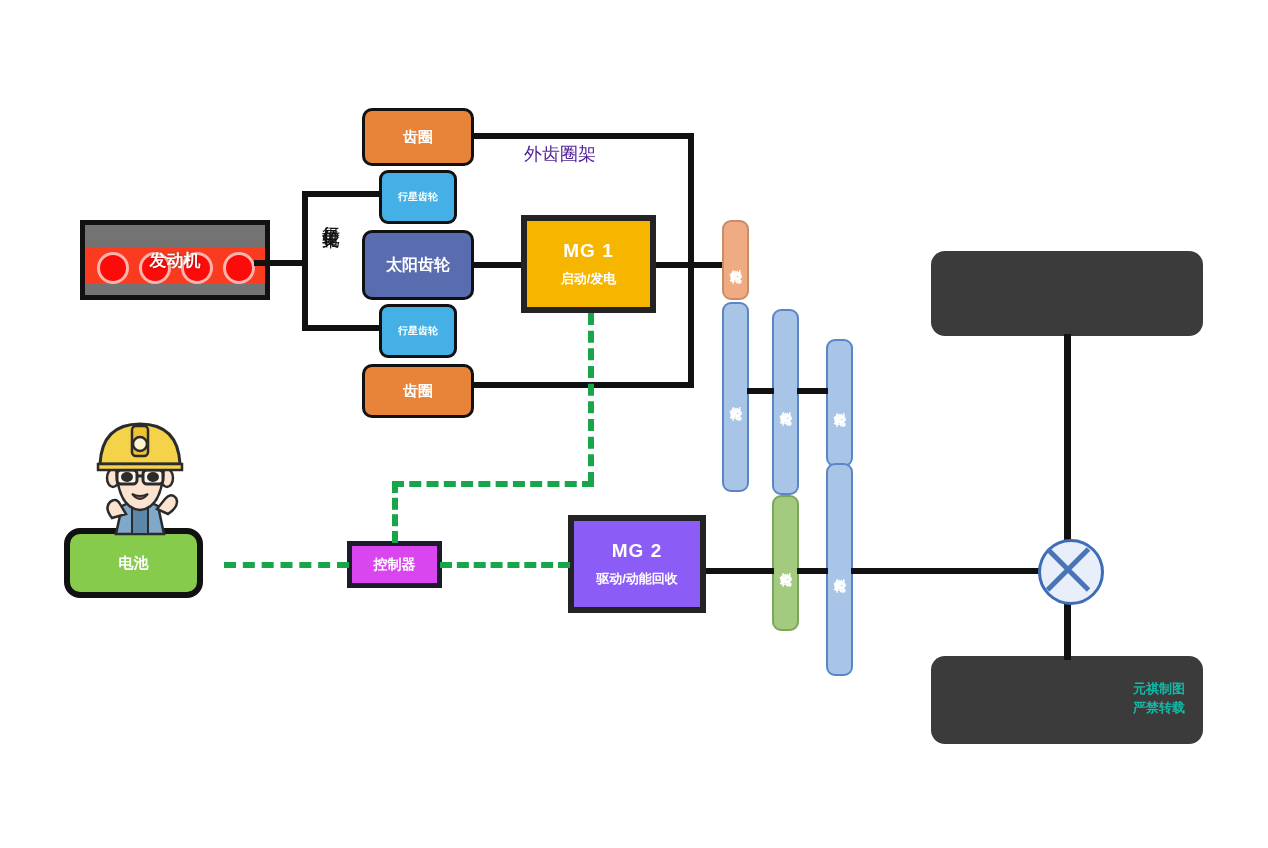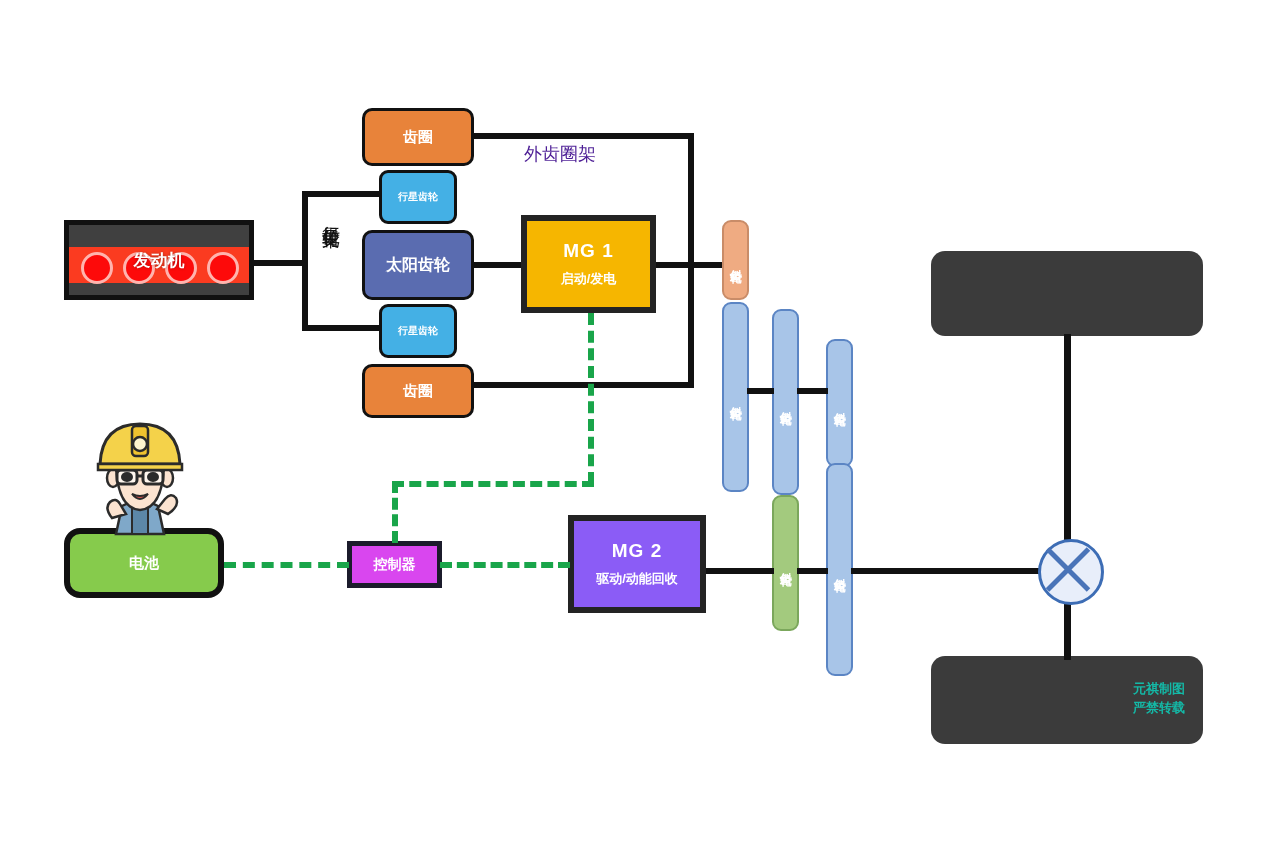--- a/index.html
+++ b/index.html
@@ -5,21 +5,21 @@
   html,body{margin:0;padding:0;background:#ffffff;}
   body{font-family:"Liberation Sans","DejaVu Sans",sans-serif;}
   #stage{position:relative;width:1268px;height:848px;background:#fff;overflow:hidden;}
 
   .node{position:absolute;box-sizing:border-box;display:flex;flex-direction:column;
         align-items:center;justify-content:center;color:#fff;text-align:center;}
   .line{position:absolute;background:#111111;}
   .vline{position:absolute;background:#111111;}
 
   
-  #engine{left:64px;top:220px;width:190px;height:80px;border:5px solid #111;background:#404040;}
+  #engine{left:80px;top:220px;width:190px;height:80px;border:5px solid #111;background:#737373;}
   #engine .band{position:absolute;left:0;right:0;top:22px;height:36px;background:#fb3b20;}
   #engine .cyl{position:absolute;top:27px;width:26px;height:26px;border-radius:50%;background:#fd0a0a;
                border:3px solid #ffb4ae;}
   #engine .lbl{position:relative;z-index:5;font-size:17px;font-weight:bold;color:#fff;
                text-shadow:0 0 3px rgba(0,0,0,.35);}
 
   
   .pgbox{border:3px solid #111;border-radius:10px;}
   #ring-top{left:362px;top:108px;width:112px;height:58px;background:#e8833a;}
   #ring-bot{left:362px;top:364px;width:112px;height:54px;background:#e8833a;}
@@ -41,21 +41,21 @@
   #mg1{left:521px;top:215px;width:135px;height:98px;border:6px solid #232323;background:#f6b600;}
   #mg1 .t1{font-size:19px;font-weight:bold;letter-spacing:1px;}
   #mg1 .t2{font-size:13px;font-weight:bold;margin-top:8px;}
 
   
   #mg2{left:568px;top:515px;width:138px;height:98px;border:6px solid #232323;background:#8b5cf6;}
   #mg2 .t1{font-size:19px;font-weight:bold;letter-spacing:1px;}
   #mg2 .t2{font-size:13px;font-weight:bold;margin-top:8px;}
 
   
-  #battery{left:64px;top:528px;width:160px;height:70px;border:6px solid #111;border-radius:16px;background:#86cb4c;font-family:Liberation Serif, serif;}
+  #battery{left:64px;top:528px;width:139px;height:70px;border:6px solid #111;border-radius:16px;background:#86cb4c;font-family:Liberation Serif, serif;}
   #battery .lbl{font-size:15px;font-weight:bold;}
   #controller{left:347px;top:541px;width:95px;height:47px;border:5px solid #1b1b2b;background:#d946ef;}
   #controller .lbl{font-size:14px;font-weight:bold;}
 
   
   .gear{position:absolute;box-sizing:border-box;border:2px solid #5b85c4;border-radius:9px;
         display:flex;align-items:center;justify-content:center;color:#fff;font-size:12px;
         font-weight:bold;line-height:1.08;writing-mode:vertical-rl;text-orientation:upright;
         letter-spacing:1px;}
   .gear.blue{background:#a8c5e8;}

